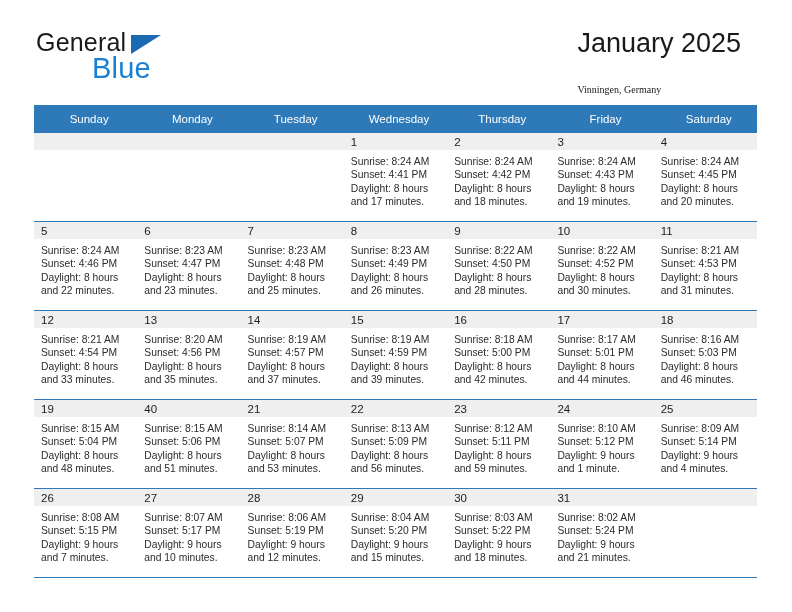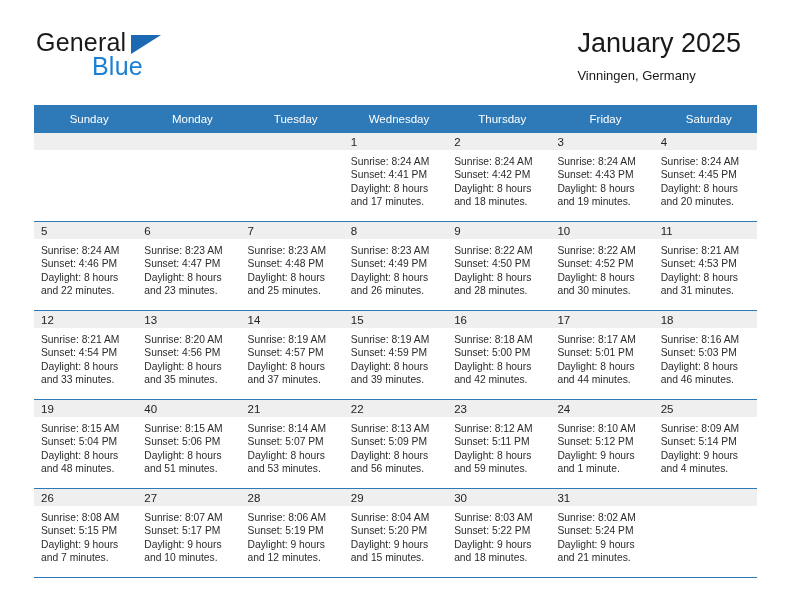--- a/index.html
+++ b/index.html
@@ -51,41 +51,42 @@
     top: 7px;
     width: 0;
     height: 0;
     border-left: 30px solid #1b68b3;
     border-bottom: 19px solid transparent;
   }
   .logo-blue {
     position: absolute;
     left: 58px;
     top: 26px;
-    font-size: 25px;
+    font-size: 29px;
     color: #1b7fd4;
     letter-spacing: 0.2px;
     line-height: 1;
   }
   .titles {
     position: absolute;
     right: 16px;
     top: 0;
   }
   .month-title {
     font-size: 27px;
     color: #1a1a1a;
     line-height: 1.15;
     white-space: nowrap;
   }
   .location {
-    font-size: 13px;
+    font-size: 10px;
     color: #1a1a1a;
-    margin-top: 9px;
+    margin-top: 25px;
     white-space: nowrap;
+    font-family: Liberation Serif, serif;
   }
 
   
   .calendar {
     position: absolute;
     left: 34px;
     top: 105px;
     width: 723px;
     border-collapse: collapse;
     table-layout: fixed;

